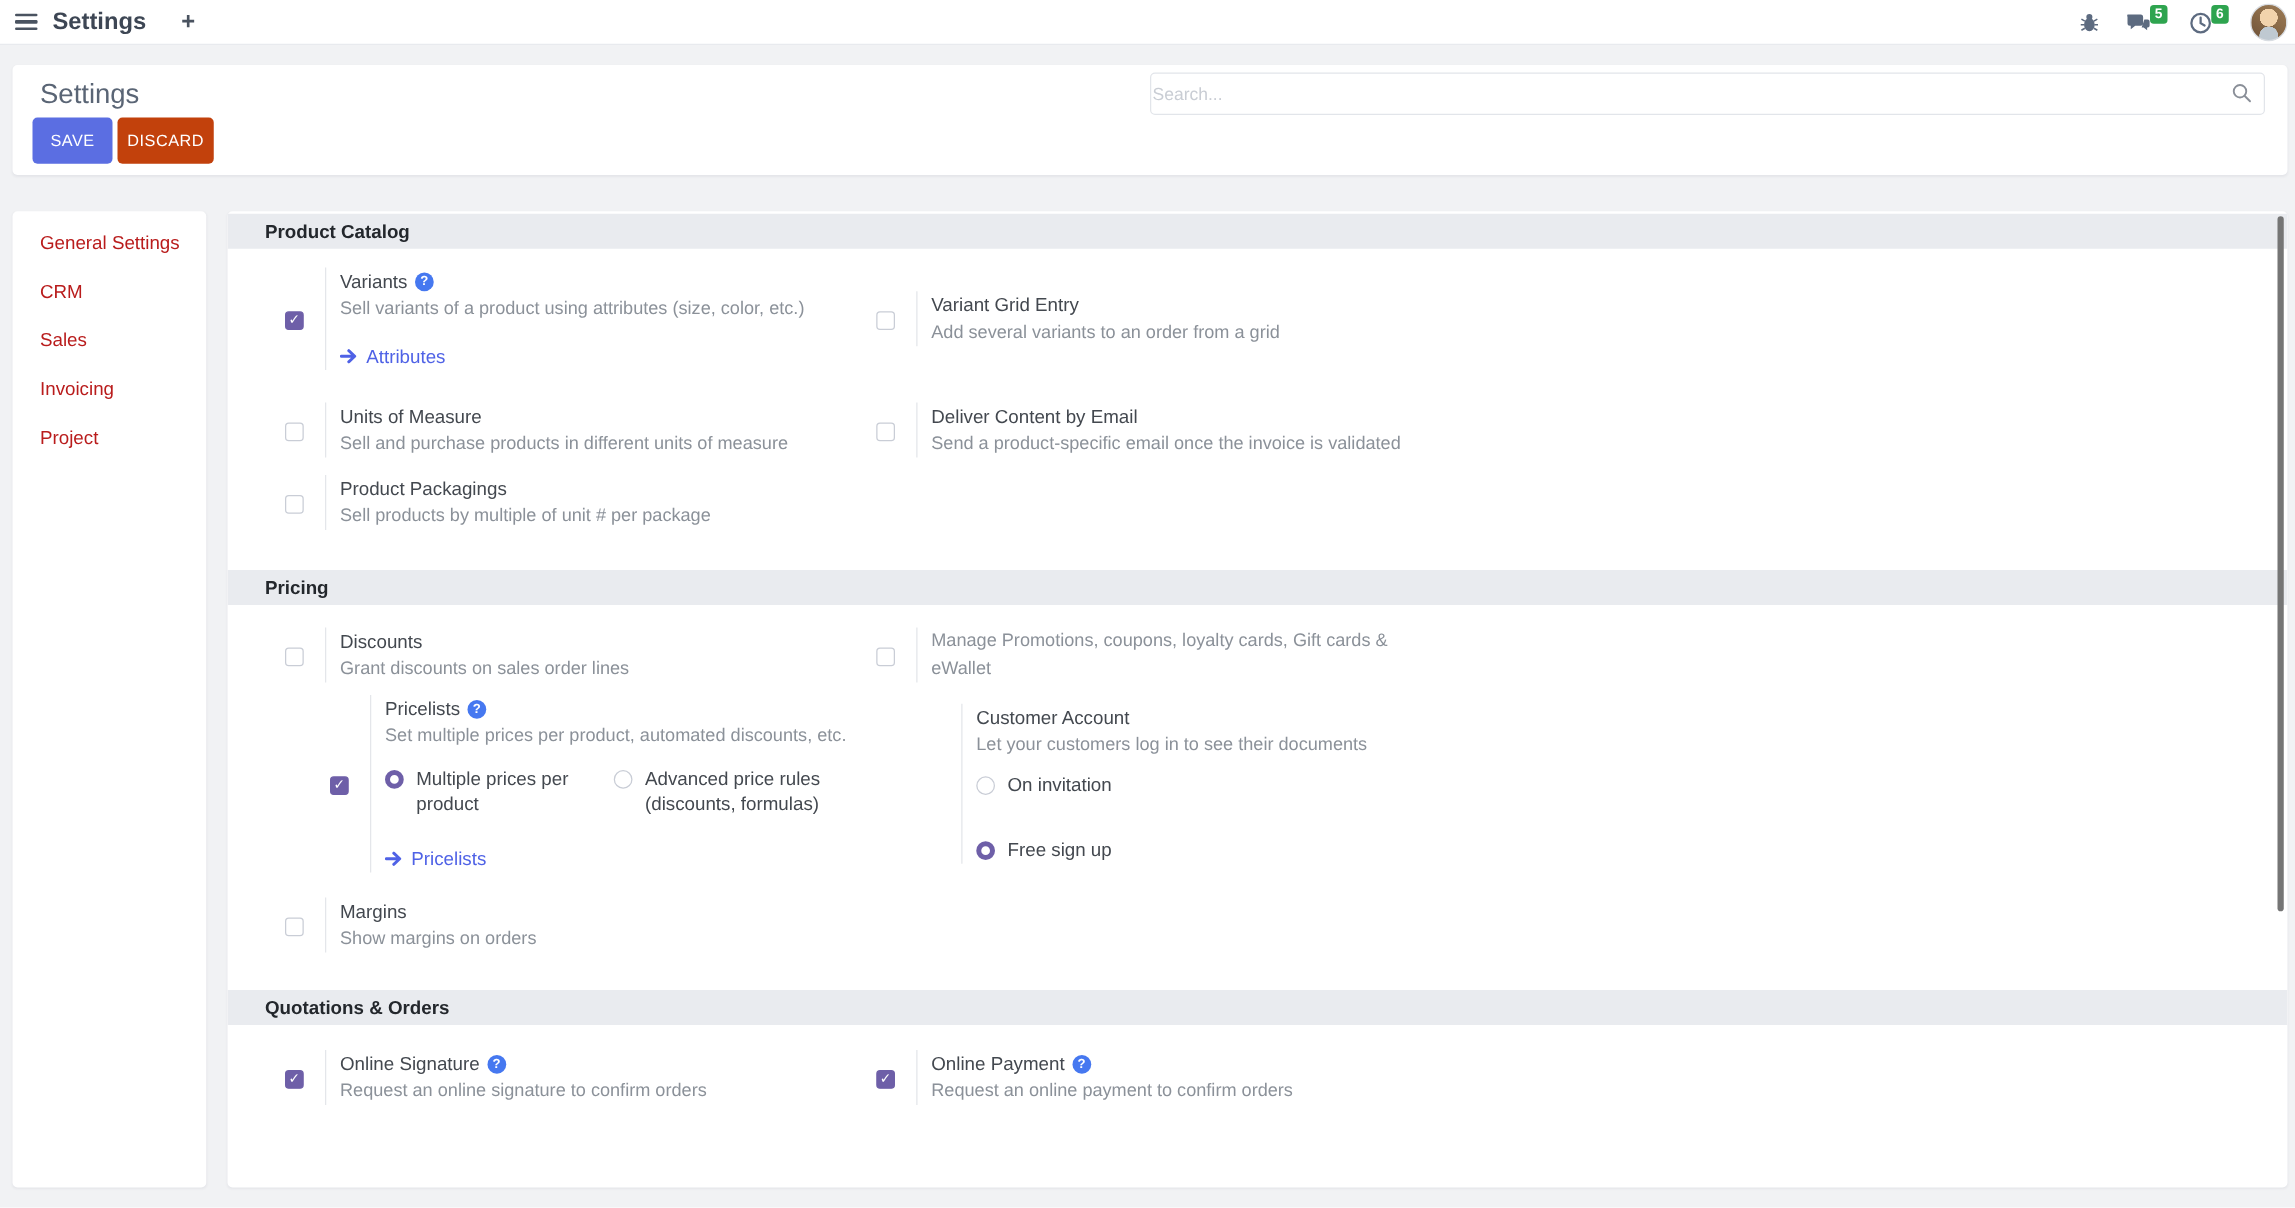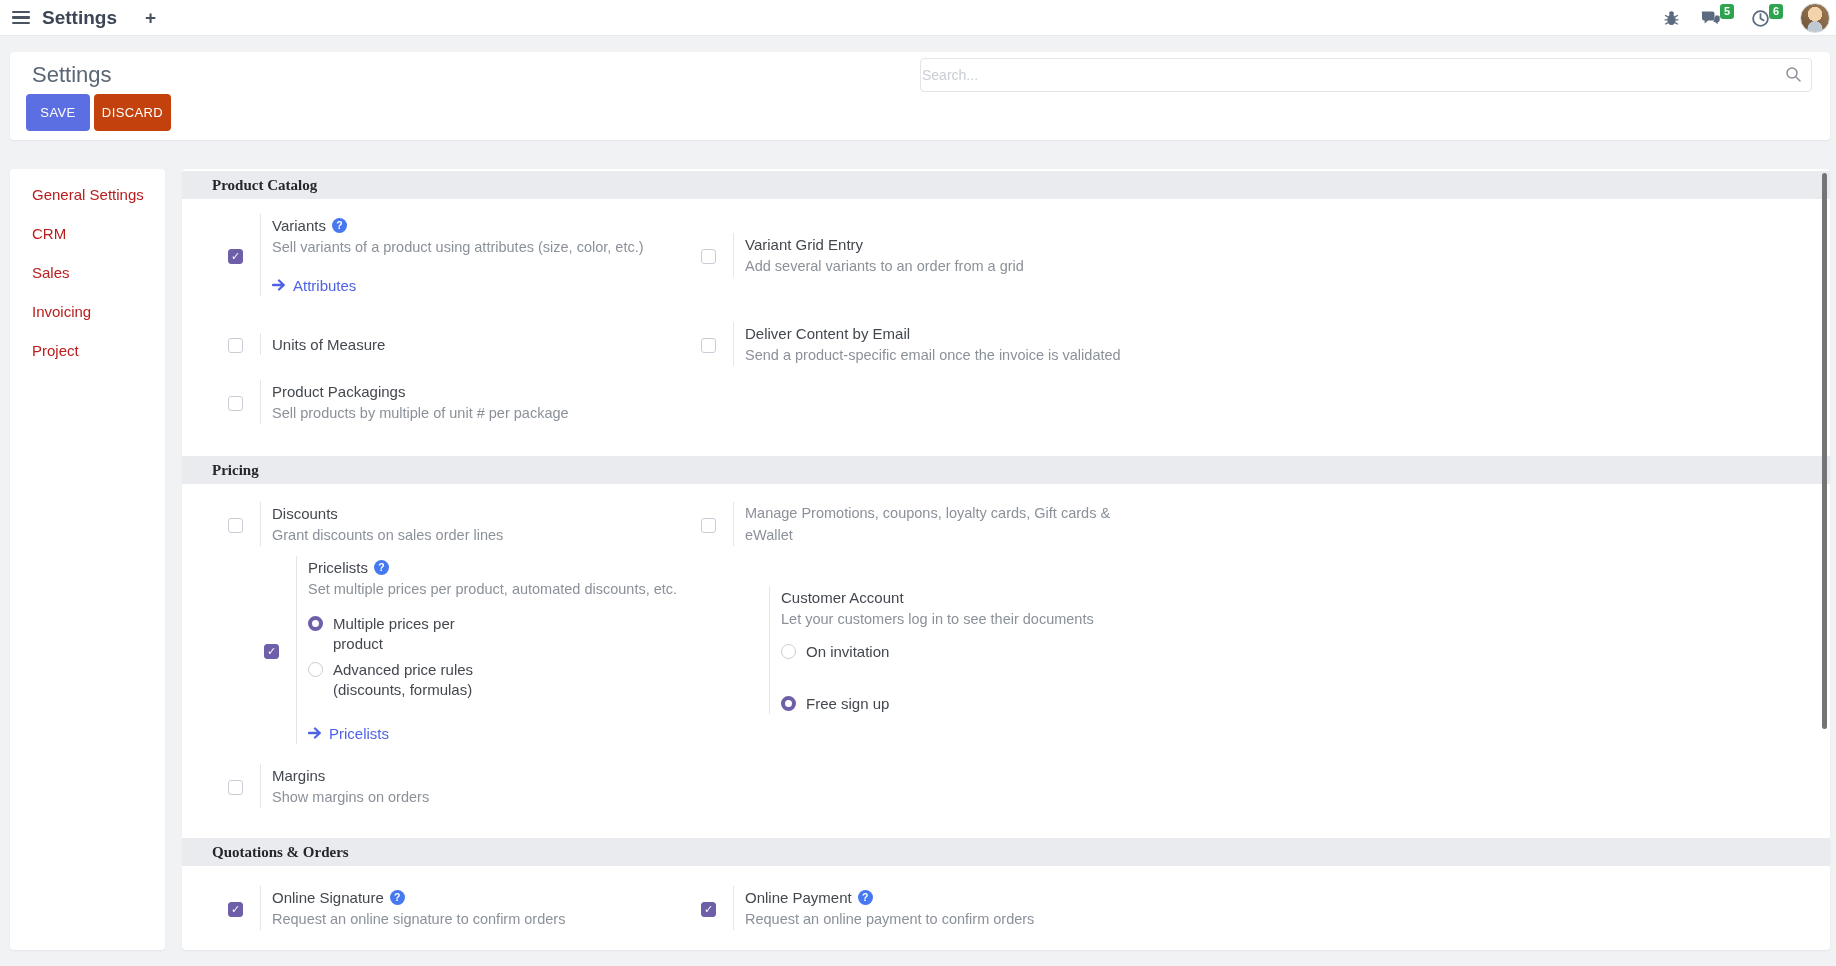--- a/index.html
+++ b/index.html
@@ -65,21 +65,21 @@
   .side-item { height:39px; line-height:39px; padding-left:22px; font-size:15px; color:#b91c1c; cursor:pointer; white-space:nowrap; }
 
   
   .main-panel {
     position:absolute; left:182px; top:169px; width:1648px; height:781px;
     background:#fff; border-radius:4px; box-shadow:0 1px 2px rgba(30,40,60,.06);
     overflow:hidden;
   }
   .vscroll { position:absolute; right:3px; top:4px; width:5px; height:556px; background:#757575; border-radius:3px; cursor:pointer; }
 
-  .section-bar { height:28px; background:#e9ebef; display:flex; align-items:center; padding-left:30px;font-family:Liberation Serif, serif; }
+  .section-bar { height:28px; background:#e9ebef; display:flex; align-items:center; padding-left:30px; }
   .section-bar.first { margin-top:2px; }
   .section-title { font-size:15px; font-weight:700; color:#23272c; }
 
   .setting-row { display:grid; grid-template-columns:473px 1fr; }
   .cell { padding-left:46px; display:flex; align-items:center; }
   .cb-col { width:16px; margin-right:16px; padding-top:2px; flex:none; }
   .content { border-left:1px solid #e4e6ea; padding-left:11px; max-width:460px; }
   .label-row { display:flex; align-items:center; gap:6px; height:22px; }
   .setting-label { font-size:15px; color:#43484f; cursor:pointer; }
   .desc { font-size:14.5px; color:#8b9199; line-height:22px; }
@@ -91,21 +91,21 @@
   }
   .checkbox.checked { background:#6e5fa8; border-color:#6e5fa8; }
   .checkbox.checked::after { content:"✓"; color:#fff; font-size:11px; line-height:11px; font-weight:700; }
 
   .help {
     width:15px; height:15px; border-radius:50%; background:#4678f0; color:#fff;
     font-size:10.5px; font-weight:700; display:inline-flex; align-items:center; justify-content:center;
     cursor:pointer; flex:none;
   }
 
-  .radio-group-v { margin-top:14px; display:flex; flex-direction:column; gap:6px; }
+  .radio-group-v { margin-top:14px; display:flex; flex-direction:row; gap:6px; }
   .radio-group-h { margin-top:12px; display:flex; gap:32px;flex-direction:column; }
   .radio-opt { display:flex; gap:10px; font-size:15px; color:#43484f; cursor:pointer; align-items:flex-start; }
   .radio-opt .rlabel { line-height:20px; }
   .radio-opt.wrap .rlabel { max-width:152px; }
   .radio { width:15px; height:15px; border-radius:50%; border:1px solid #c9cdd6; background:#fff; flex:none; margin-top:2px; }
   .radio.sel { border:4.8px solid #6e5fa8; }
 
   .doc-link { margin-top:16px; display:flex; align-items:center; gap:7px; cursor:pointer; height:22px; }
   .doc-link .link-text { font-size:15px; color:#4f62e6; font-weight:500; }
   .doc-link.pricelists { margin-top:22px; }
@@ -218,20 +218,21 @@
 
   <div class="setting-row mt26">
     <div class="cell">
       <div class="cb-col">
           <span class="checkbox"></span>
         </div>
       <div class="content">
         <div class="label-row">
             <span class="setting-label">Units of Measure</span>
           </div>
+        <div class="desc">Sell and purchase products in different units of measure</div>
       </div>
     </div>
     <div class="cell">
       <div class="cb-col">
           <span class="checkbox"></span>
         </div>
       <div class="content">
         <div class="label-row">
             <span class="setting-label">Deliver Content by Email</span>
           </div>

